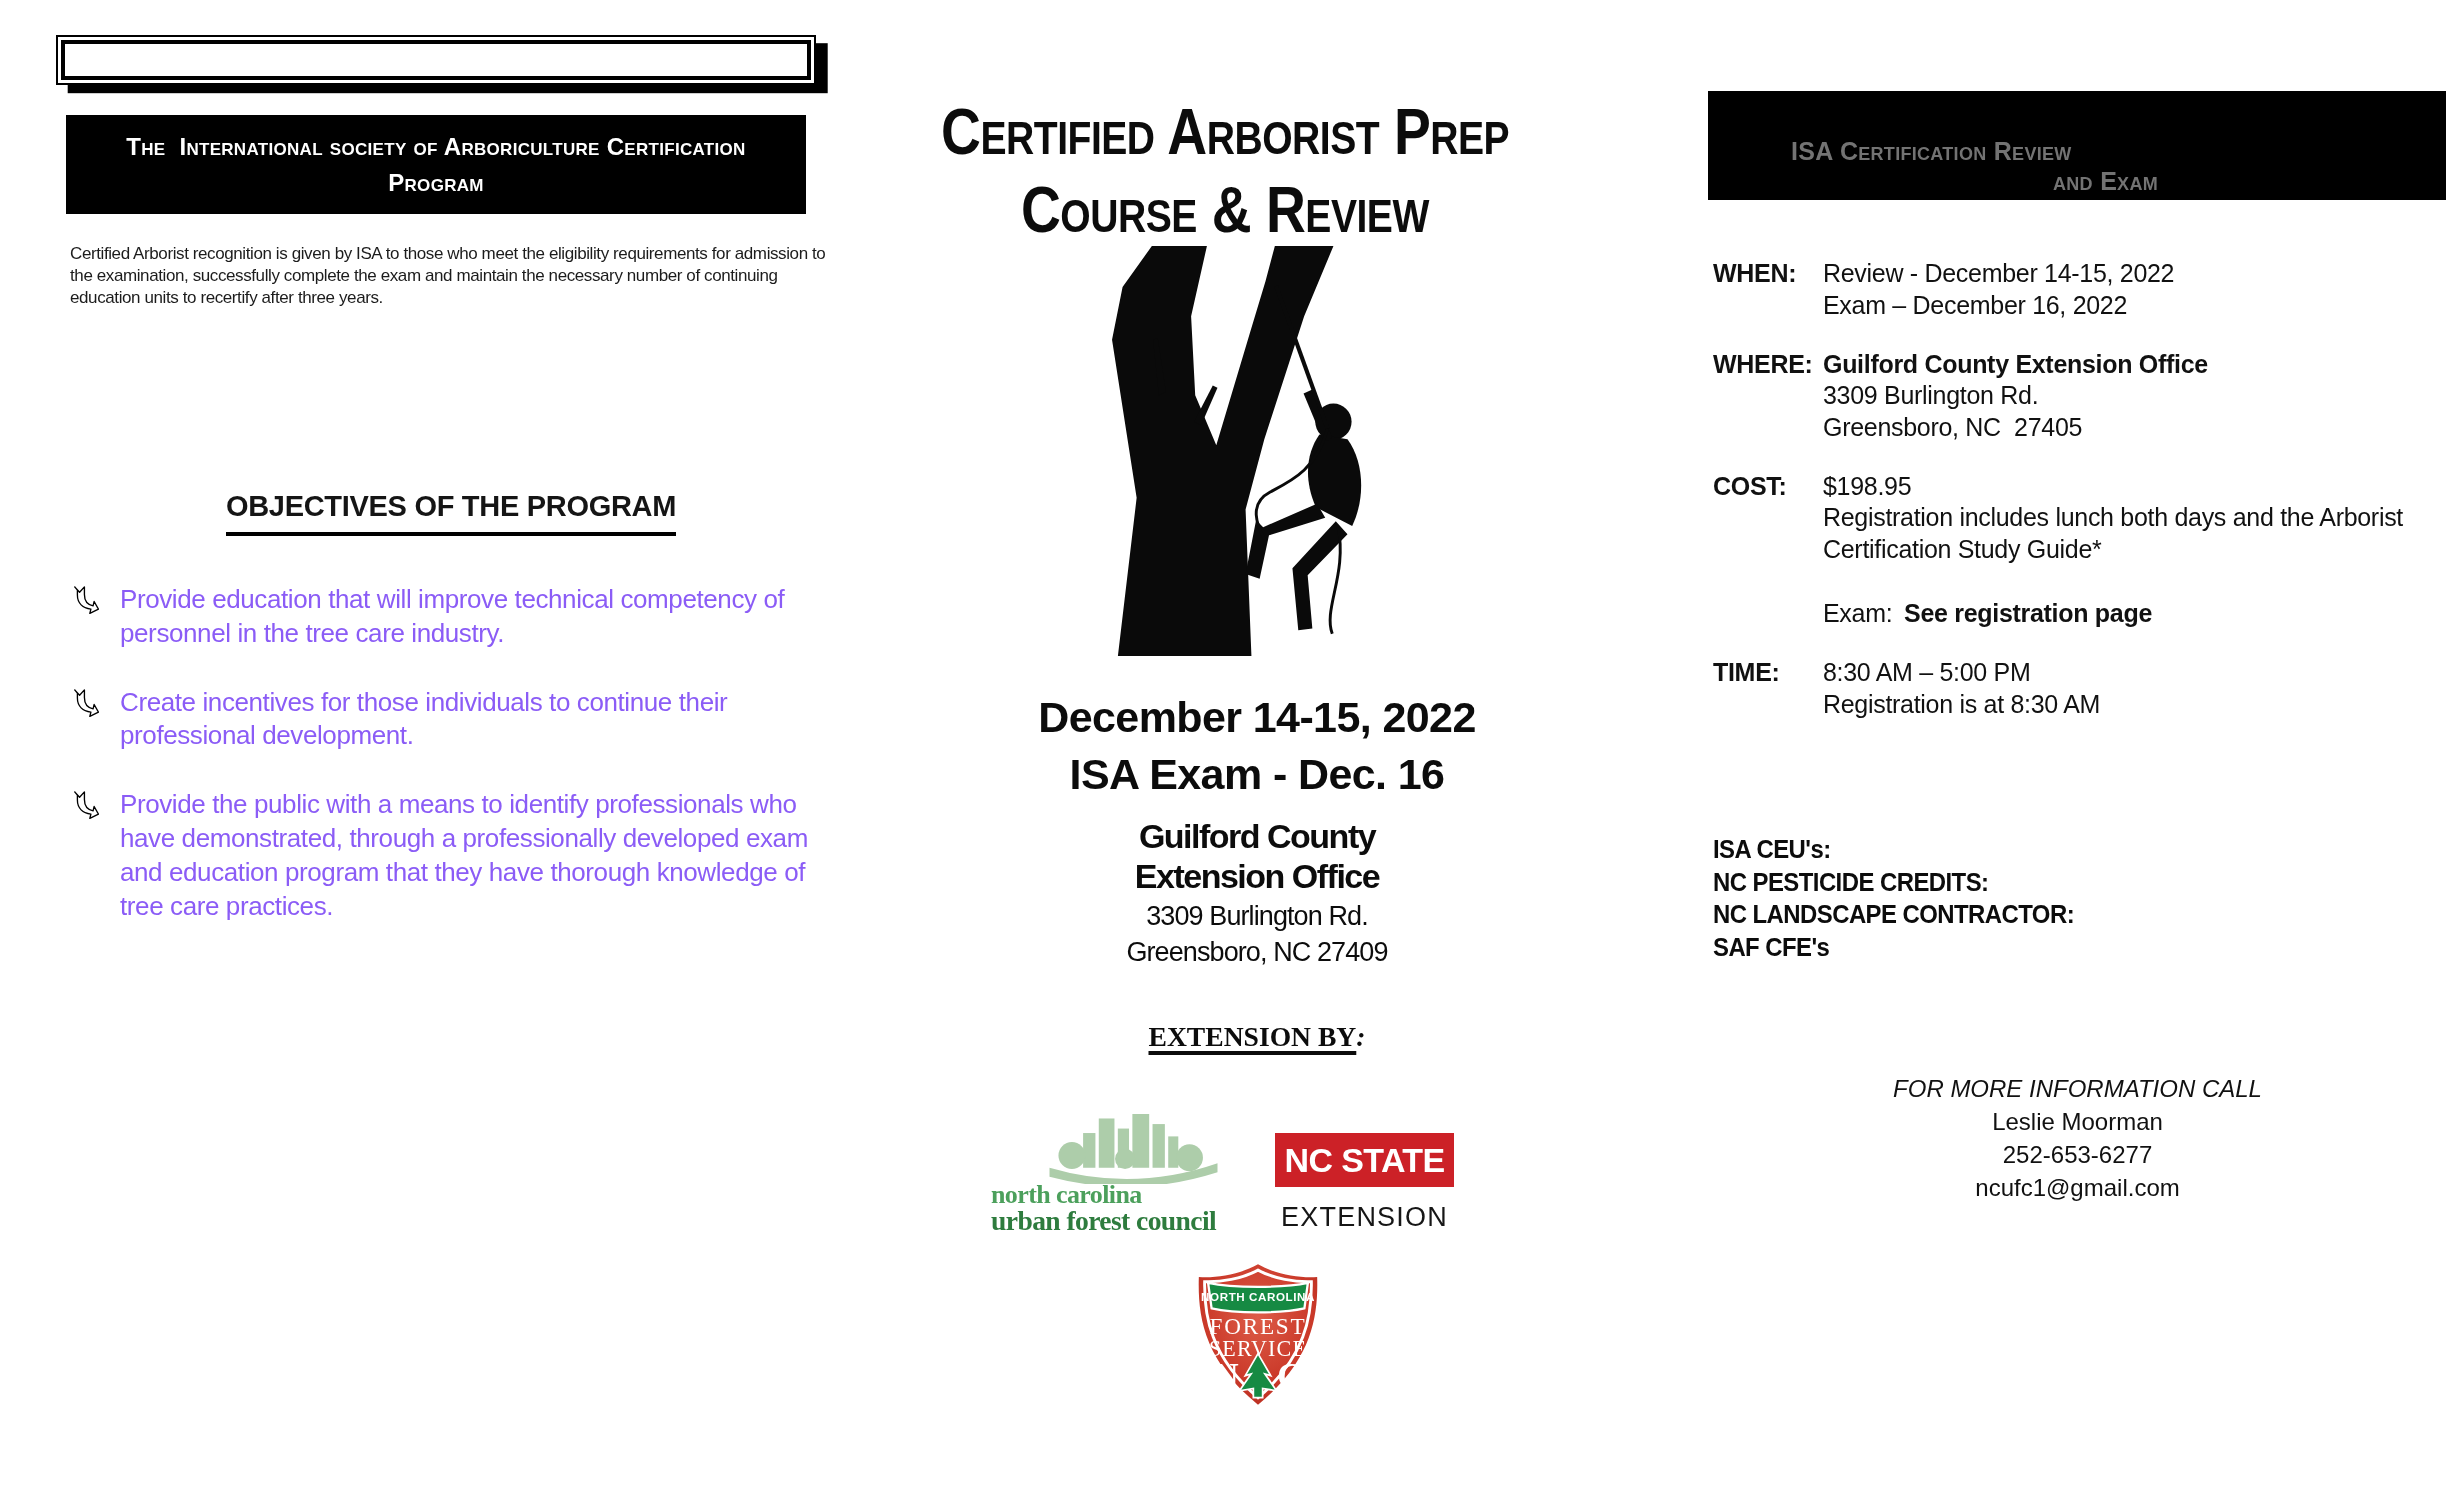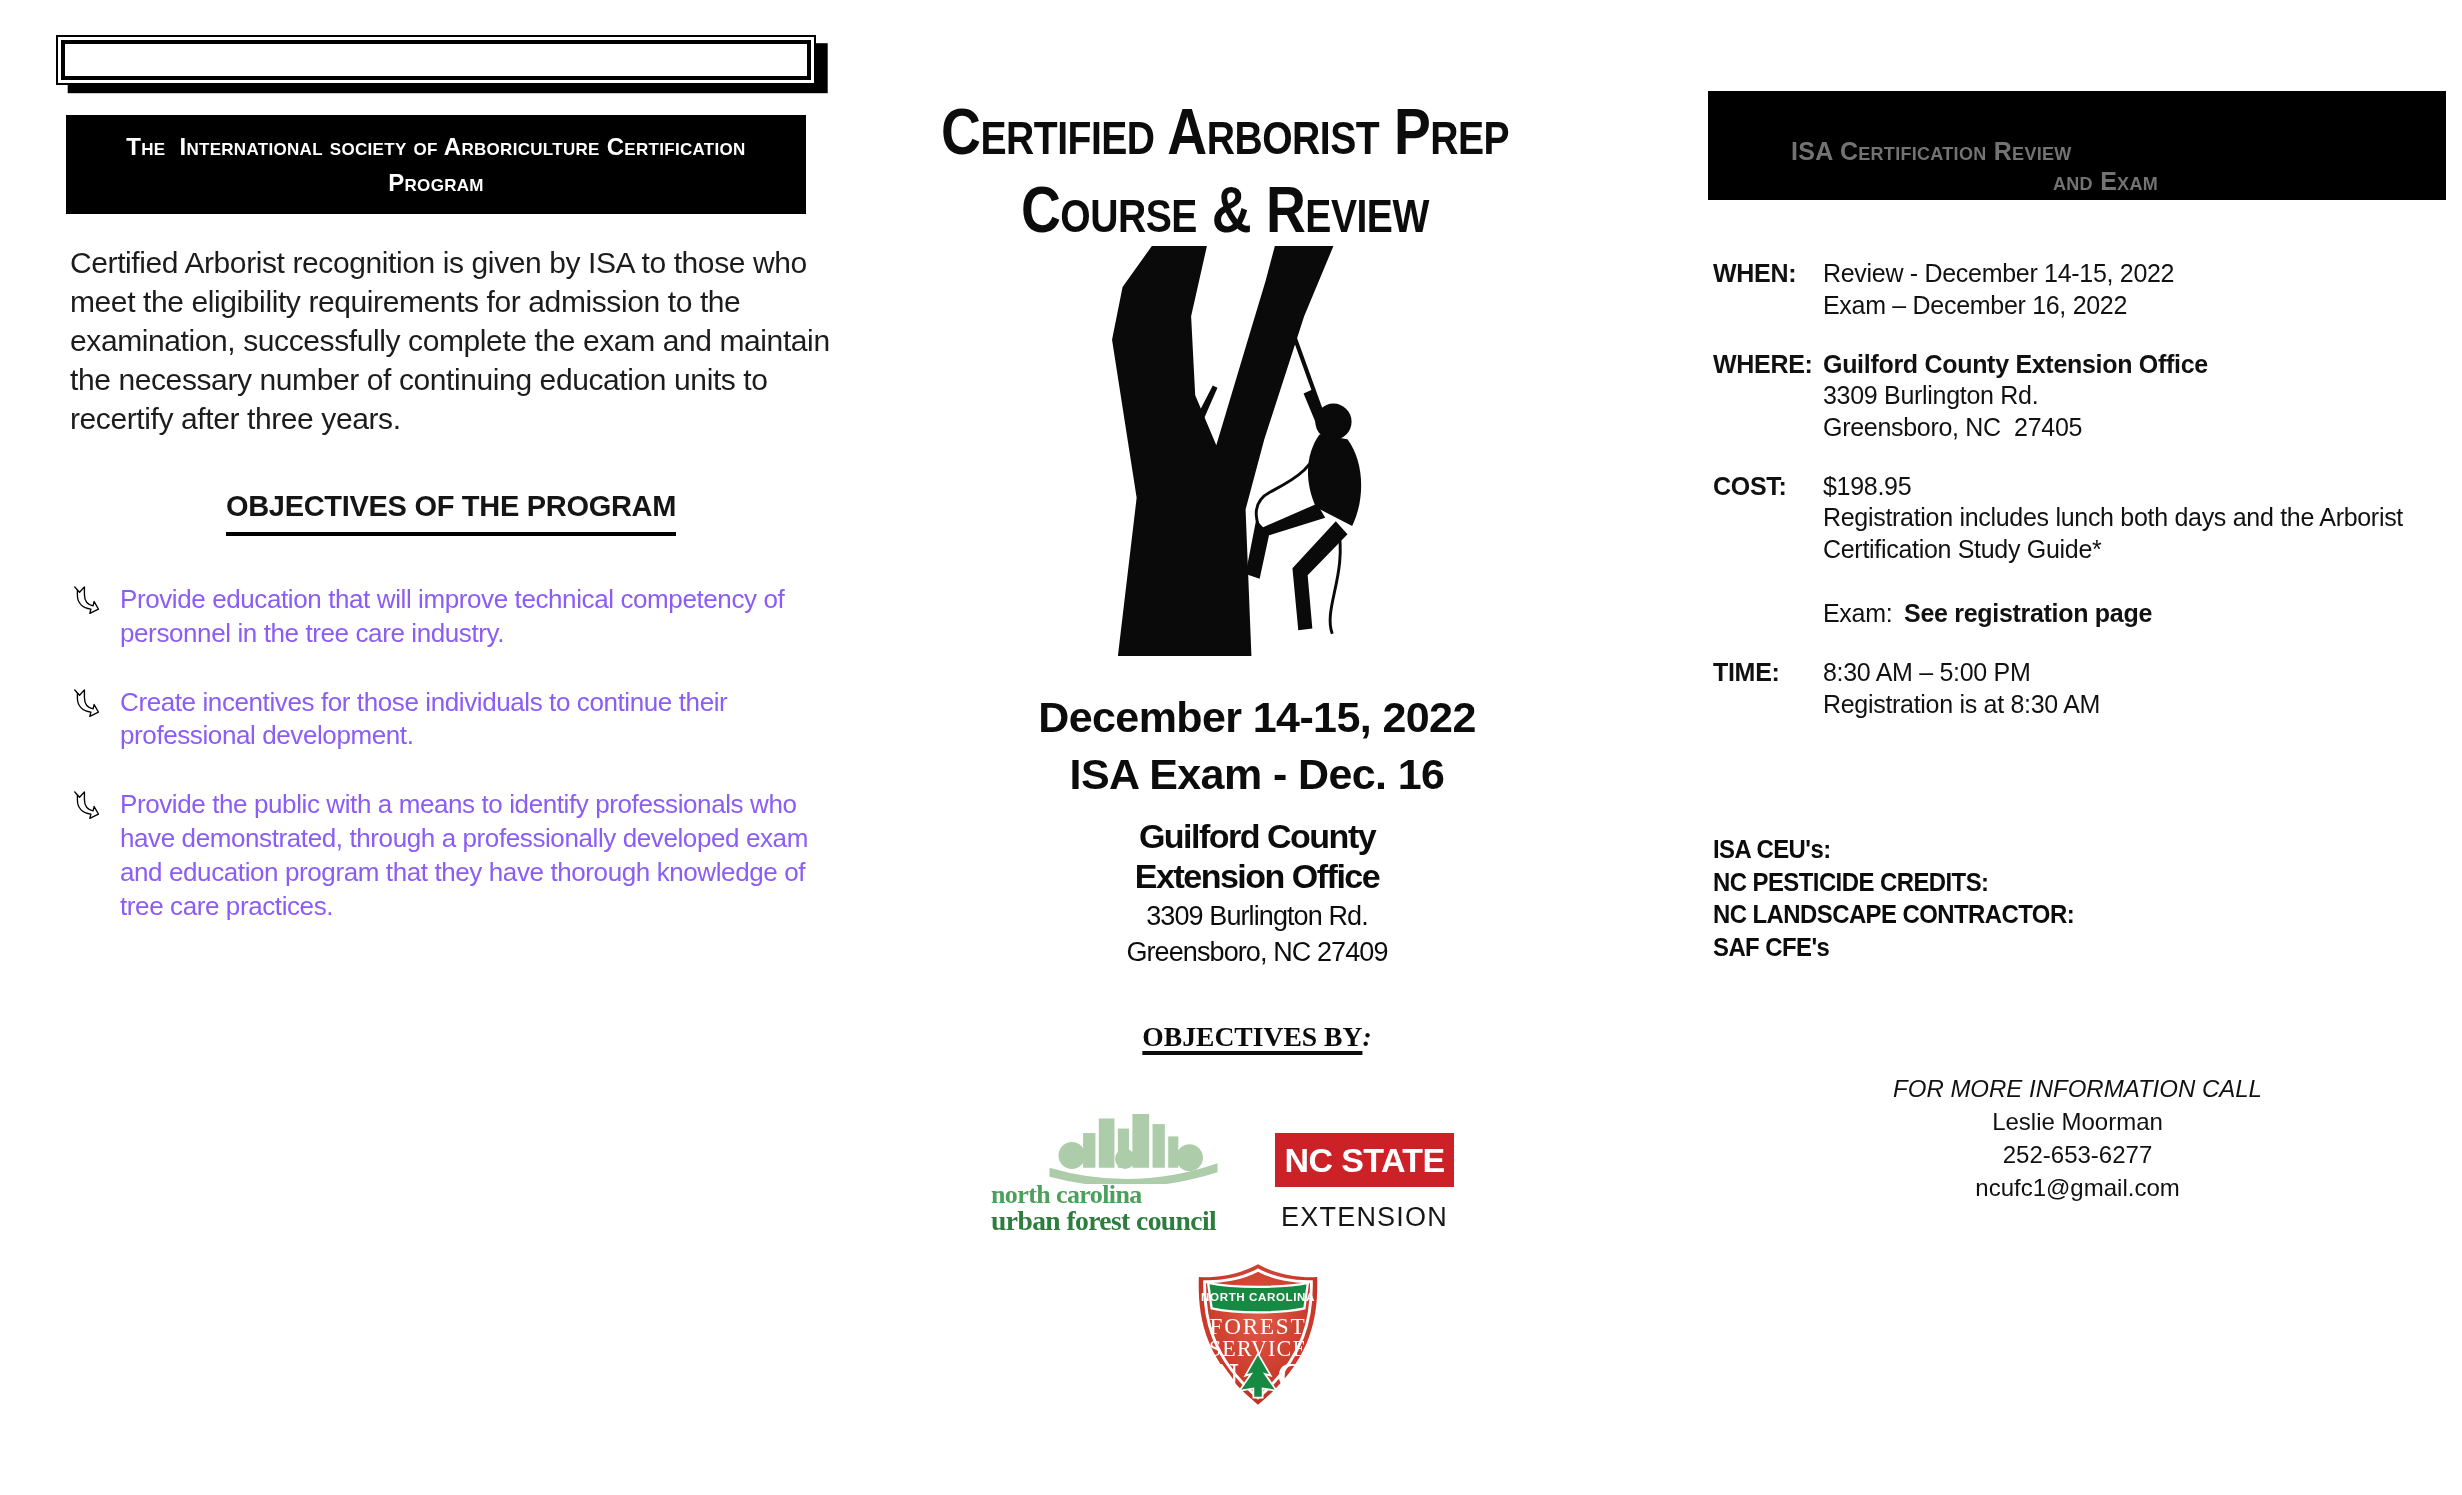--- a/index.html
+++ b/index.html
@@ -18,21 +18,21 @@
   .left-black-header {
     position:absolute; left:66px; top:115px; width:740px; height:99px;
     background:#000; color:#fff; box-sizing:border-box; padding:0 44px;
     display:flex; align-items:center; justify-content:center; text-align:center;
     font-variant:small-caps; font-size:24px; font-weight:600; line-height:1.5;
     letter-spacing:0.3px;
   }
 
   .left-paragraph {
     position:absolute; left:70px; top:243px; width:771px;
-    font-size:30px; line-height:1.3; letter-spacing:-0.4px; color:#1c1c1c;
+    font-size:17px; line-height:1.3; letter-spacing:-0.4px; color:#1c1c1c;
   }
 
   .objectives {
     position:absolute; left:70px; top:490px; width:762px; text-align:center;
     font-size:29px; font-weight:bold; letter-spacing:-0.3px;
   }
   .objectives span { border-bottom:4.1px solid #000; padding-bottom:10px; }
 
   .bullets { position:absolute; left:72px; top:583px; width:745px; }
   .bullet { display:flex; gap:21px; margin-bottom:35px; font-size:26px; line-height:1.3; letter-spacing:-0.4px; color:#8b5cf6; }
@@ -172,21 +172,21 @@
   </div>
 
   <div class="center-venue">
     <div class="venue-bold">Guilford County</div>
     <div class="venue-bold">Extension Office</div>
     <div class="venue-addr">3309 Burlington Rd.</div>
     <div class="venue-addr">Greensboro, NC 27409</div>
   </div>
 
   <div class="sponsored">
-    <span class="u">OBJECTIVES BY</span><span class="colon">:</span>
+    <span class="u">EXTENSION BY</span><span class="colon">:</span>
   </div>
 
   <div class="ncufc">
     <svg class="ncufc-sky" viewBox="0 0 300 125">
       <g fill="#adcdaa">
         <rect x="60" y="34" width="22" height="62"></rect>
         <rect x="88" y="8" width="28" height="88"></rect>
         <rect x="122" y="26" width="20" height="70"></rect>
         <rect x="148" y="0" width="30" height="96"></rect>
         <rect x="184" y="18" width="22" height="78"></rect>

